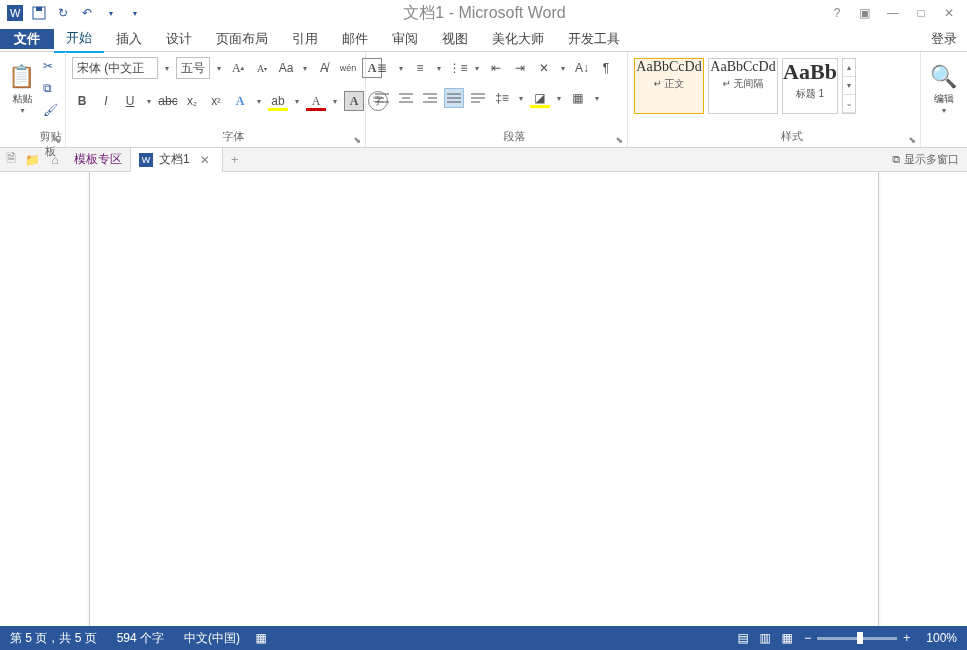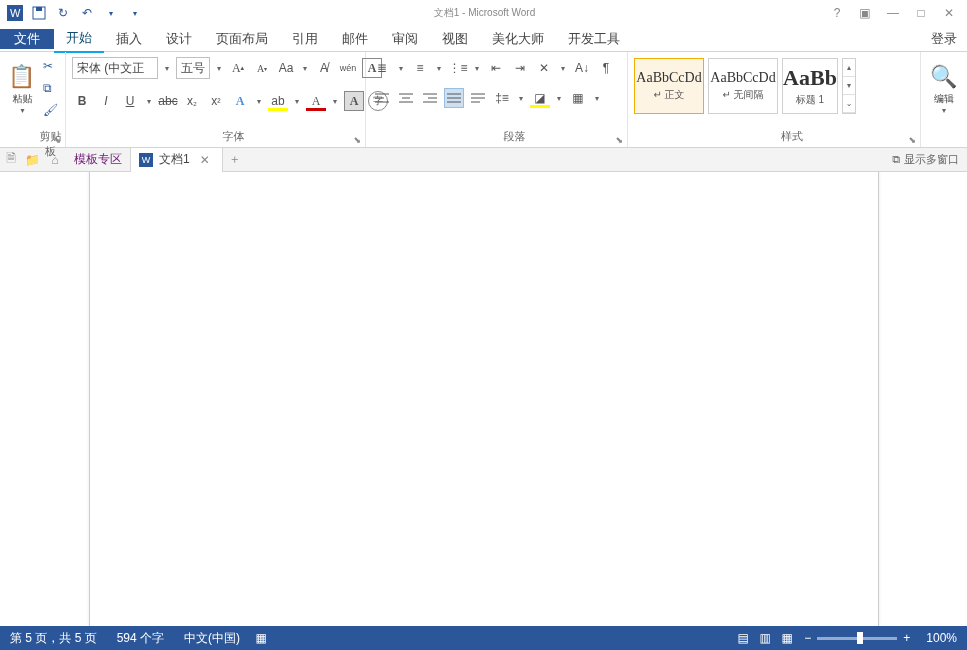--- a/index.html
+++ b/index.html
@@ -1,25 +1,25 @@
 <!DOCTYPE html>
 <html><head>
 <meta charset="utf-8">
 <style>
 * { margin: 0; padding: 0; box-sizing: border-box; font-family: "Microsoft YaHei", "Segoe UI", sans-serif; }
 body { width: 967px; height: 650px; background: #fff; font-size: 12px; color: #444; overflow: hidden; }
 .titlebar { height: 26px; background: #fff; display: flex; align-items: center; border-bottom: 0; }
 .qat { display: flex; align-items: center; gap: 6px; padding: 0 6px; }
 .qat .ic { width: 18px; height: 18px; display: flex; align-items: center; justify-content: center; color: #2b579a; cursor: pointer; }
-.title { flex: 1; text-align: center; color: #888; font-size: 10px; }
+.title { flex: 1; text-align: center; color: #888; font-size: 16px; }
 .winctrl { display: flex; gap: 12px; padding: 0 10px; color: #888; }
 .winctrl span { cursor: pointer; width: 16px; text-align: center; }
 .menubar { height: 26px; display: flex; align-items: center; border-bottom: 1px solid #d4d4d4; }
 .tab { padding: 4px 12px; font-size: 13px; color: #444; cursor: pointer; }
-.tab.file { background: #2b579a; color: #fff; padding: 1px 14px; }
+.tab.file { background: #2b579a; color: #fff; padding: 1px 14px; font-weight: bold; }
 .tab.active { color: #0c4a6e; border-bottom: 2px solid #0ea5e9; }
 .tab.login { margin-left: auto; padding-right: 10px; color: #444; }
 .ribbon { height: 96px; background: #fff; border-bottom: 1px solid #d4d4d4; display: flex; }
 .group { border-right: 1px solid #e5e5e5; display: flex; flex-direction: column; position: relative; }
 .group-body { flex: 1; display: flex; align-items: flex-start; padding: 4px 6px 0 6px; }
 .group-label { height: 18px; font-size: 11px; color: #666; text-align: center; padding-bottom: 2px; position: relative; padding-left: 36px; }
 .group-label .launcher { position: absolute; right: 4px; bottom: 2px; font-size: 9px; color: #888; cursor: pointer; }
 .bigbtn { display: flex; flex-direction: column; align-items: center; justify-content: center; width: 40px; height: 66px; cursor: pointer; }
 .bigbtn .ico { font-size: 22px; color: #d9a24a; }
 .bigbtn .lbl { font-size: 10px; margin-top: 2px; }
@@ -27,21 +27,21 @@
 .minicol .ic { width: 16px; height: 16px; color: #2b579a; cursor: pointer; }
 .row { display: flex; align-items: center; gap: 4px; height: 24px; }
 .fontbox { border: 1px solid #c0c0c0; height: 22px; font-size: 12px; padding: 0 4px; display: flex; align-items: center; background: #fff; }
 .fontname { width: 86px; }
 .fontsize { width: 34px; }
 .dd { width: 10px; text-align: center; color: #666; cursor: pointer; font-size: 8px; }
 .ibtn { width: 20px; height: 20px; display: flex; align-items: center; justify-content: center; cursor: pointer; color: #555; }
 .ibtn.sel { background: #cde0f2; border: 1px solid #9bbde0; }
 .ibtn.box { border: 1px solid #888; font-family: serif; font-weight: bold; }
 .styles-gal { display: flex; height: 66px; gap: 4px; padding-top:2px; }
-.stylecard { width: 70px; height: 56px; border: 1px solid #d0d0d0; display: flex; flex-direction: column; align-items: center; justify-content: center; cursor: pointer; font-size: 11px; }
+.stylecard { width: 70px; height: 56px; border: 1px solid #d0d0d0; display: flex; flex-direction: column; align-items: center; cursor: pointer; font-size: 11px; }
 .stylecard.sel { border: 1px solid #f0b000; background: #fdf4e3; }
 .stylecard .prev { font-family: "Times New Roman", serif; font-size: 14px; color: #333; }
 .stylecard.big .prev { font-size: 22px; font-weight: bold; }
 .stylecard .nm { font-size: 10px; color: #555; margin-top: 2px; }
 .scrollbtns { display: flex; flex-direction: column; width: 14px; height: 56px; border: 1px solid #d0d0d0; }
 .scrollbtns span { flex: 1; display: flex; align-items: center; justify-content: center; font-size: 8px; color: #666; cursor: pointer; border-bottom: 1px solid #e0e0e0; }
 .doctabs { height: 24px; background: #f3f3f3; border-bottom: 1px solid #d4d4d4; display: flex; align-items: center; }
 .doctabs .ic { width: 22px; text-align: center; color: #888; cursor: pointer; }
 .doctab { display: flex; align-items: center; height: 24px; padding: 0 8px; background: #fff; border-left: 1px solid #d4d4d4; border-right: 1px solid #d4d4d4; gap: 6px; font-size: 12px; }
 .doctab .wic { width: 14px; height: 14px; background: #2b579a; color: #fff; font-size: 9px; display: flex; align-items: center; justify-content: center; }

